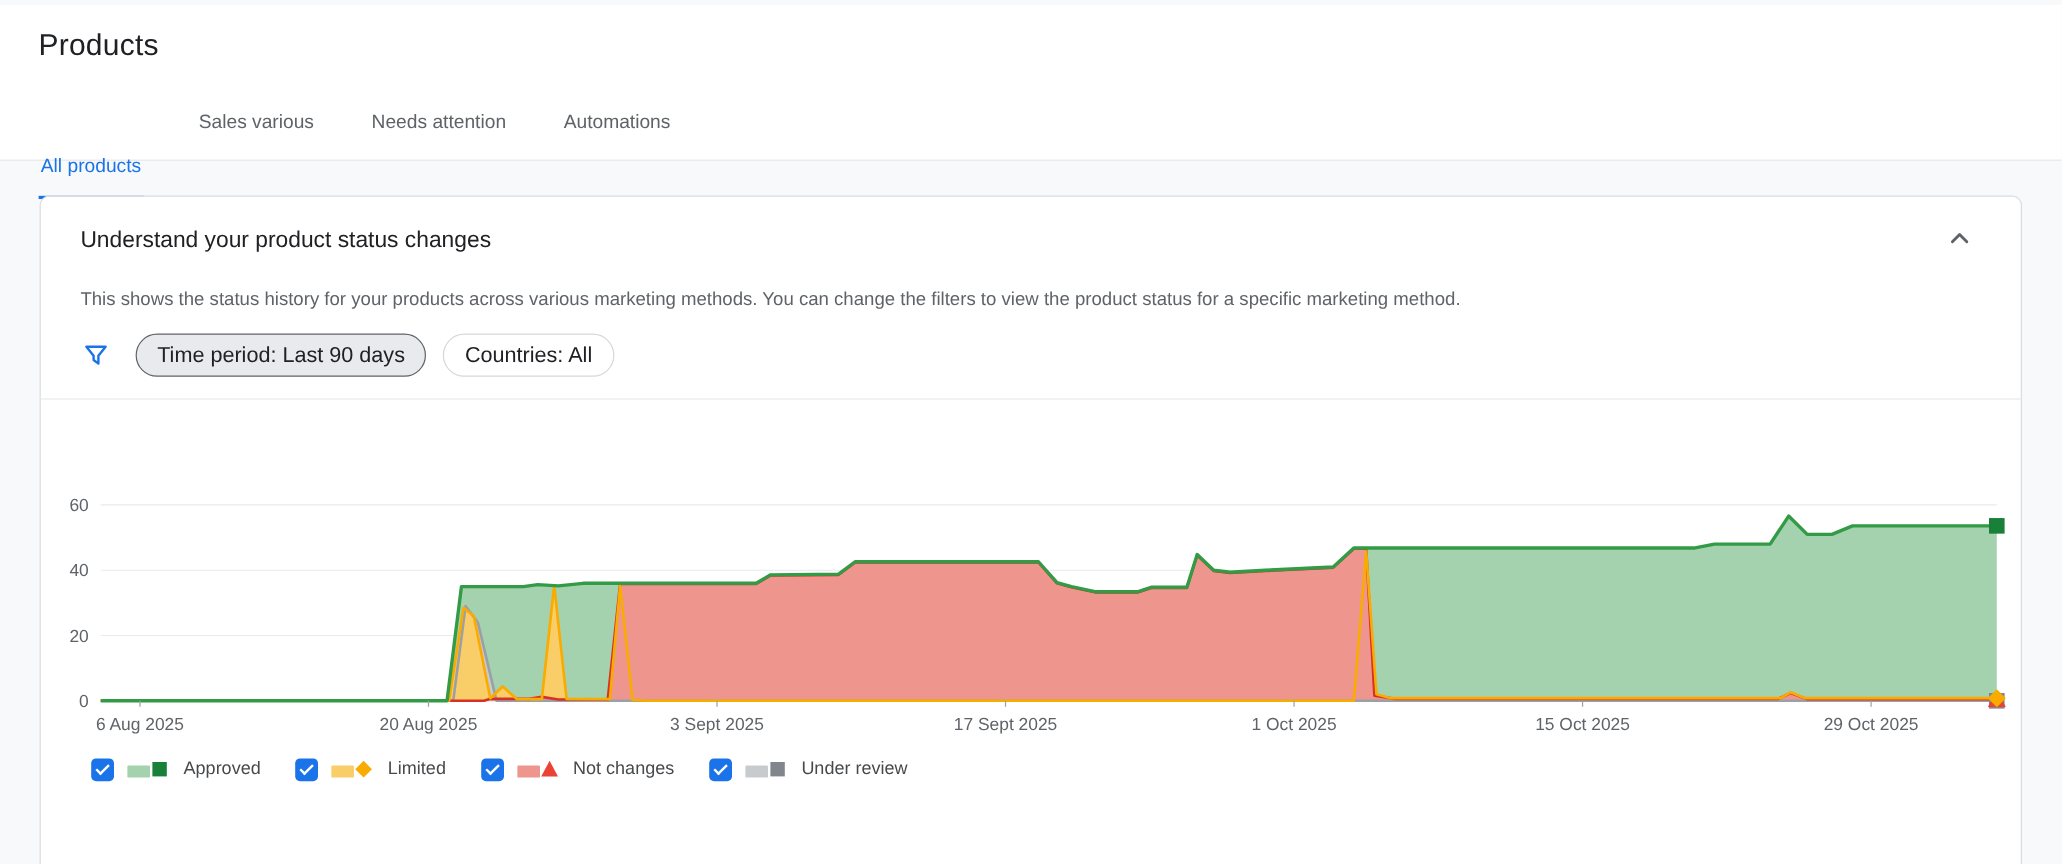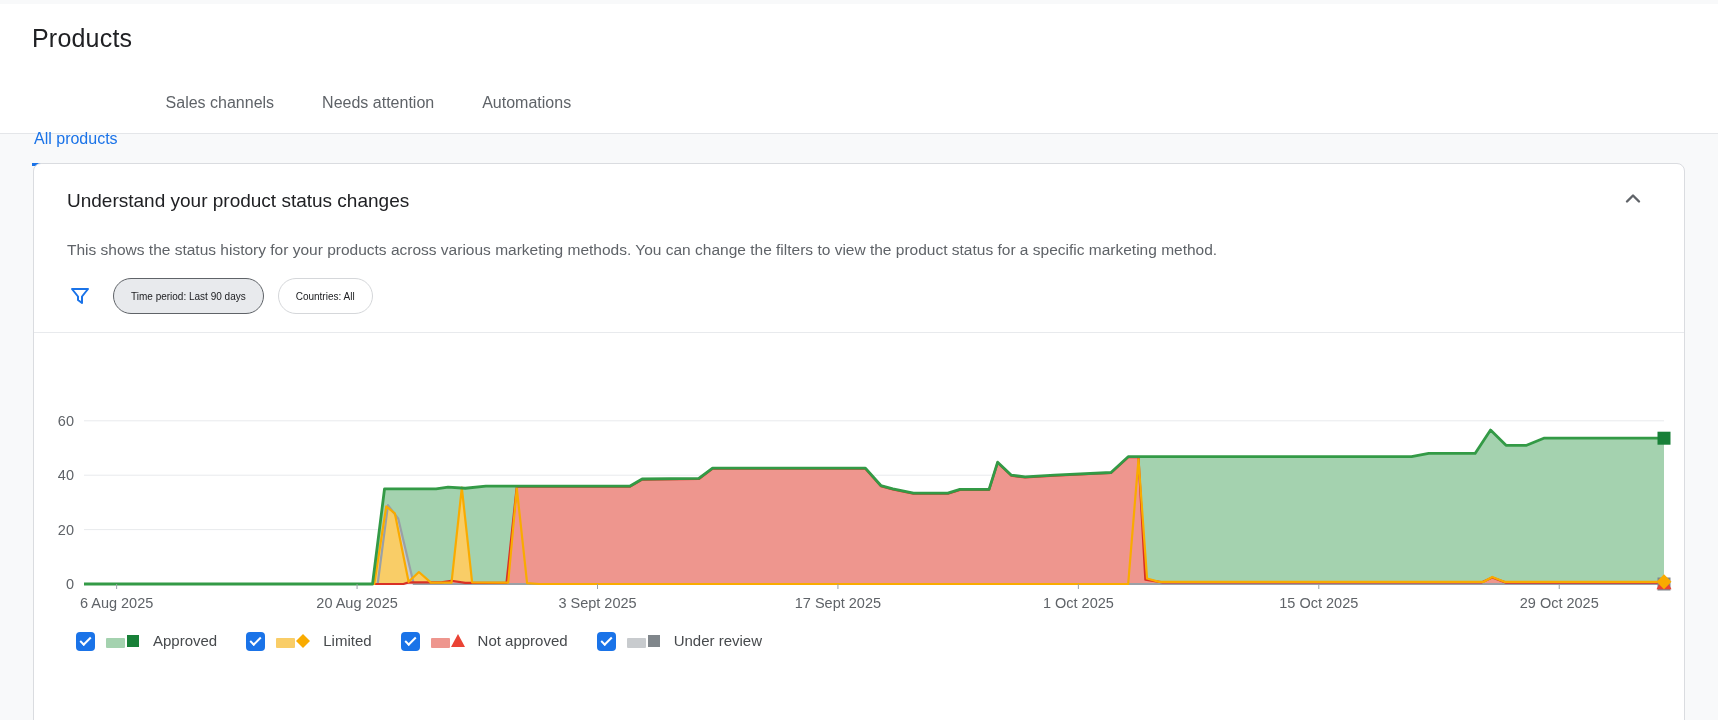--- a/index.html
+++ b/index.html
@@ -24,21 +24,21 @@
     display:flex; align-items:center; justify-content:center; cursor:pointer;
     border-radius:50%; }
   .card-desc { position:absolute; left:33px; top:77px; font-size:15.5px;
     color:#5f6368; }
 
   .filter-row { position:absolute; left:33px; top:113px; display:flex;
     align-items:center; gap:14px; height:38px; }
   .funnel-wrap { width:26px; height:26px; display:flex; align-items:center;
     justify-content:center; cursor:pointer; margin-right:6px; }
   .chip { height:36px; display:flex; align-items:center; padding:16px 17px;
-    border-radius:18px; font-size:10px; color:#202124; background:#fff;
+    border-radius:18px; font-size:18px; color:#202124; background:#fff;
     border:1px solid #d5d7da; cursor:pointer; white-space:nowrap; }
   .chip.selected { background:#e8eaed; border:1.5px solid #5f6368; }
 
   .card-divider { position:absolute; left:0; right:0; top:168px; height:1px;
     background:#e8eaed; }
 
   #chart-svg { position:absolute; left:14px; top:192px; }
 
   .legend { position:absolute; left:42px; top:468px; display:flex; gap:29px;
     align-items:center; }
@@ -52,21 +52,21 @@
   .legend-swatch { width:36px; height:18px; display:block; flex:none; }
   .legend-label { font-size:15px; color:#474a4d; }
 </style>
 </head>
 <body>
 
 <div class="app-header">
   <div class="page-title">Products</div>
   <div class="tabs">
     <div class="tab active">All products</div>
-    <div class="tab">Sales channels</div>
+    <div class="tab">Sales various</div>
     <div class="tab">Needs attention</div>
     <div class="tab">Automations</div>
   </div>
 </div>
 
 <div class="card">
   <div class="card-title">Understand your product status changes</div>
   <div class="collapse-btn">
     <span>
       <svg width="24" height="24" viewBox="0 0 24 24">
@@ -141,21 +141,21 @@
           <path fill="#f9ab00" d="M27,2 L34,9 L27,16 L20,9 Z"></path>
         </svg>
       <span class="legend-label">Limited</span>
     </div>
     <div class="legend-item">
       <div class="checkbox"></div>
       <svg class="legend-swatch" viewBox="0 0 36 18">
           <rect x="0" y="6" width="19" height="10" rx="1" fill="#ee968e"></rect>
           <path fill="#ea4335" d="M27,2 L34,15 L20,15 Z"></path>
         </svg>
-      <span class="legend-label">Not approved</span>
+      <span class="legend-label">Not changes</span>
     </div>
     <div class="legend-item">
       <div class="checkbox"></div>
       <svg class="legend-swatch" viewBox="0 0 36 18">
           <rect x="0" y="6" width="19" height="10" rx="1" fill="#c8cbce"></rect>
           <rect fill="#80868b" x="21" y="3" width="12" height="12"></rect>
         </svg>
       <span class="legend-label">Under review</span>
     </div>
   </div>

